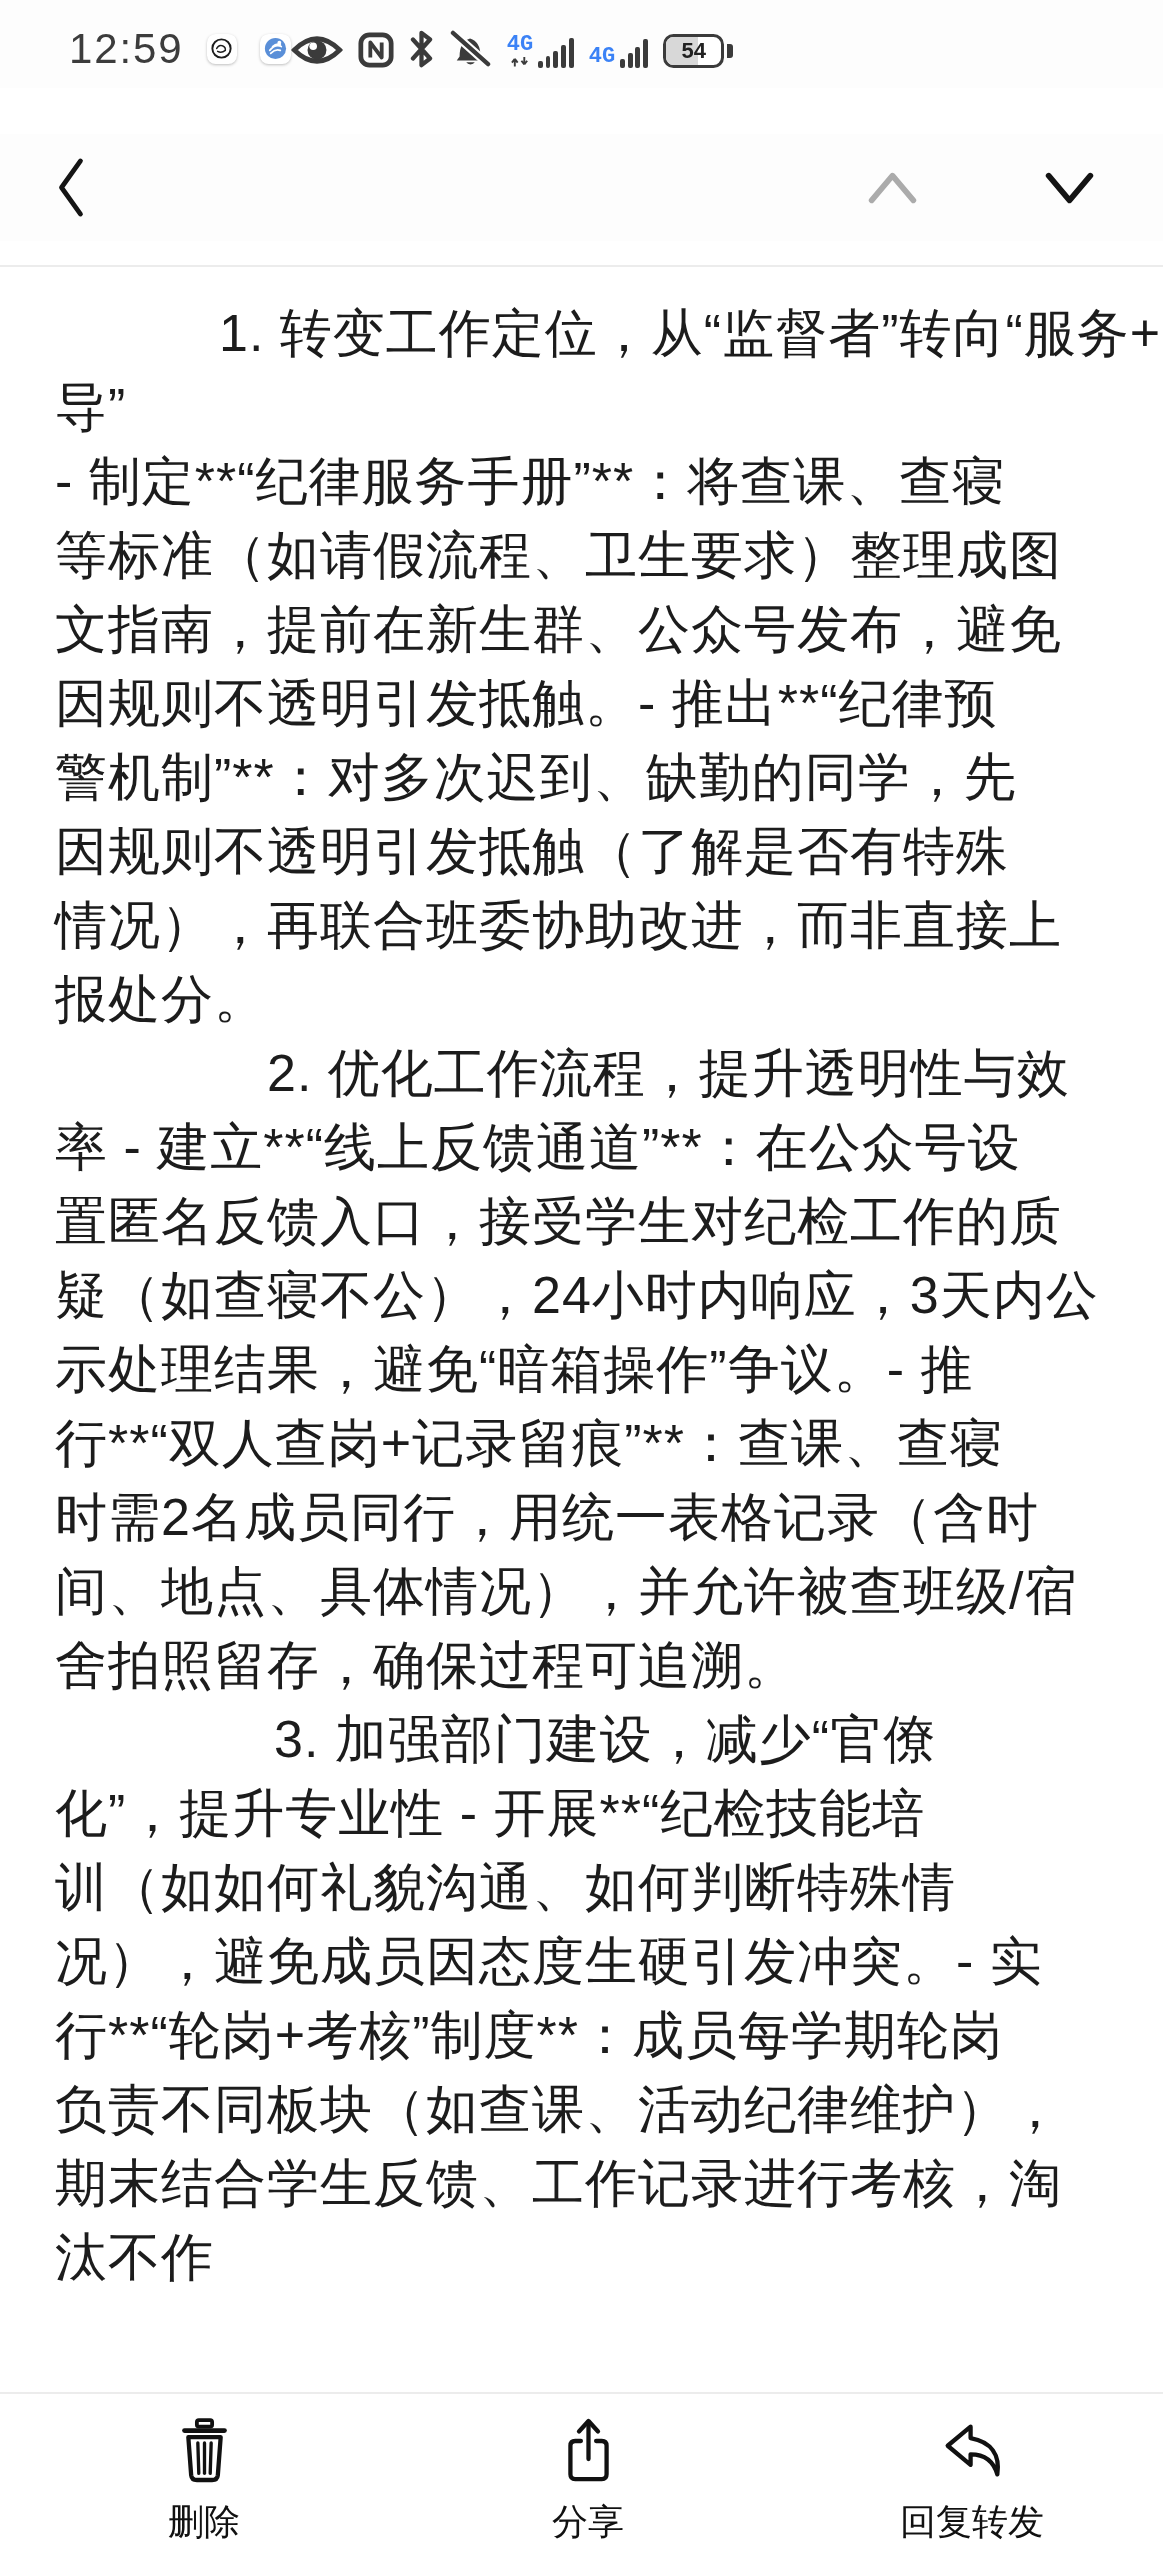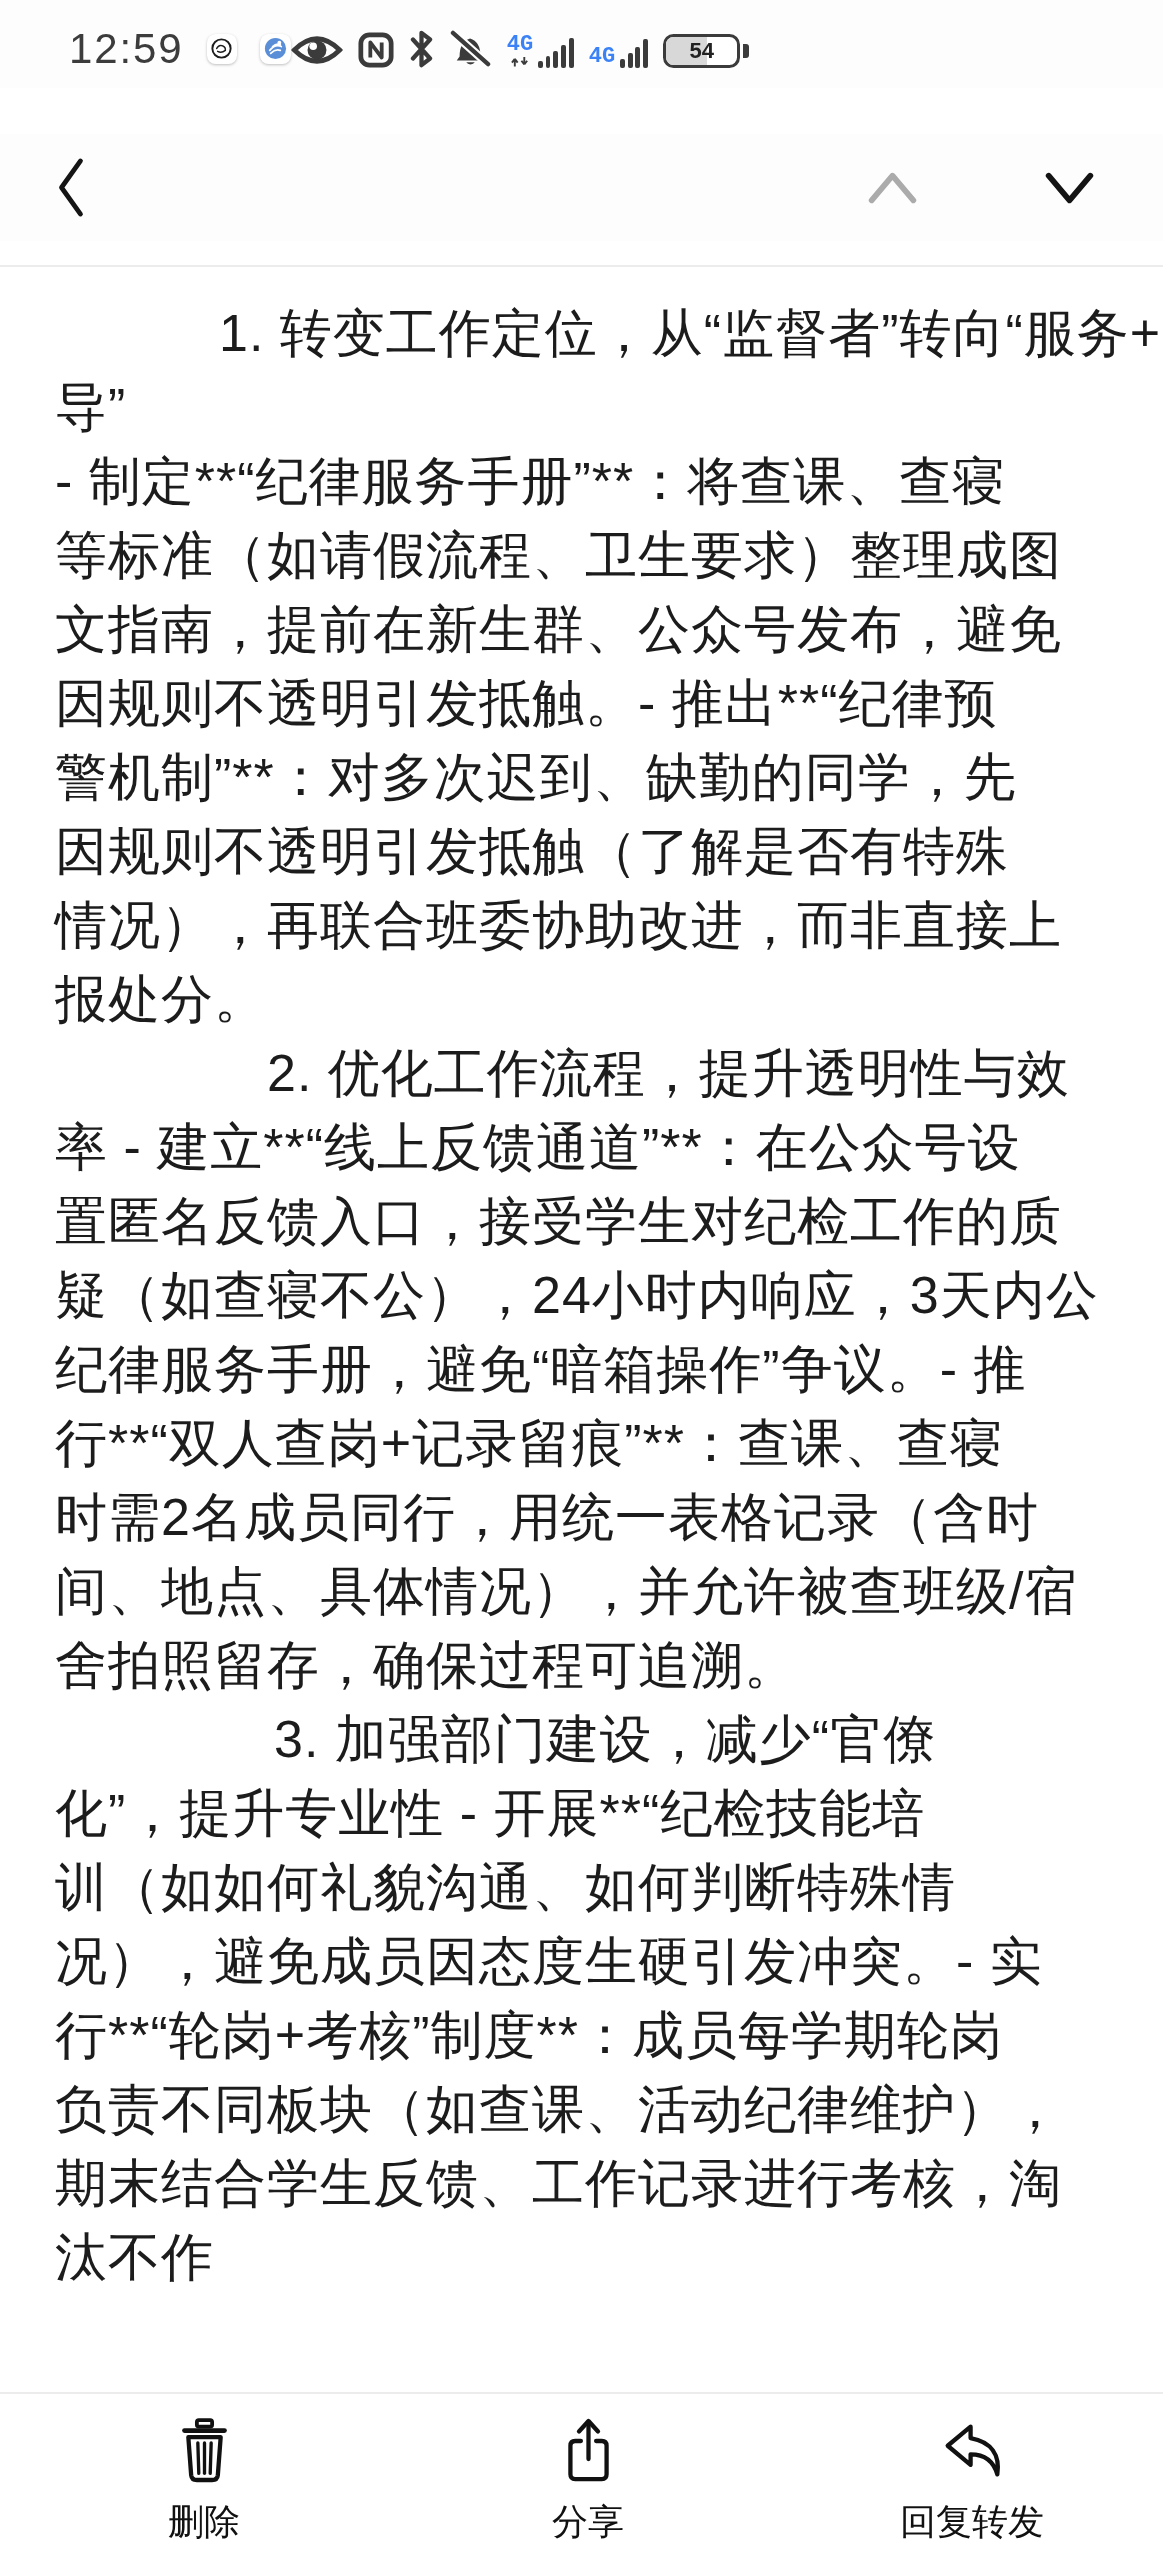--- a/index.html
+++ b/index.html
@@ -29,21 +29,21 @@
     display:flex; align-items:center; justify-content:center;
   }
   .sb-right { display:flex; align-items:flex-end; gap:15.3px; }
   .sb-right svg { display:block; }
   .sig-group { display:flex; align-items:flex-end; gap:4.8px; }
   .sig-col { display:flex; flex-direction:column; align-items:center; line-height:1; }
   .sig-4g { font-size:22px; font-weight:700; color:#3b82f6;font-family:Liberation Mono, monospace; }
   .bars { display:flex; align-items:flex-end; gap:2.9px; }
   .bar { width:4.8px; background:#3b3b3b; border-radius:1.9px; }
   .battery {
-    position:relative; width:77px; height:34px;
+    position:relative; width:61px; height:34px;
     border:3.8px solid #3b3b3b; border-radius:10.5px;
     display:flex; align-items:center; justify-content:center;
     overflow:hidden; background:#fff;
   }
   .battery .fill { position:absolute; left:0; top:0; bottom:0; width:58%; background:#d8d8d8; }
   .battery .pct { position:relative; font-size:22px; font-weight:600; color:#222; }
   .battery-nub { width:5.7px; height:14.3px; background:#3b3b3b; border-radius:0 2.9px 2.9px 0; margin-left:2.9px; align-self:center; }
 
   
   .navbar {
@@ -191,21 +191,21 @@
     <div class="tline">文指南，提前在新生群、公众号发布，避免</div>
     <div class="tline">因规则不透明引发抵触。- 推出**“纪律预</div>
     <div class="tline">警机制”**：对多次迟到、缺勤的同学，先</div>
     <div class="tline">因规则不透明引发抵触（了解是否有特殊</div>
     <div class="tline">情况），再联合班委协助改进，而非直接上</div>
     <div class="tline">报处分。</div>
     <div class="tline" style="padding-left: 212px;">2. 优化工作流程，提升透明性与效</div>
     <div class="tline">率 - 建立**“线上反馈通道”**：在公众号设</div>
     <div class="tline">置匿名反馈入口，接受学生对纪检工作的质</div>
     <div class="tline">疑（如查寝不公），24小时内响应，3天内公</div>
-    <div class="tline">纪律服务手册，避免“暗箱操作”争议。- 推</div>
+    <div class="tline">示处理结果，避免“暗箱操作”争议。- 推</div>
     <div class="tline">行**“双人查岗+记录留痕”**：查课、查寝</div>
     <div class="tline">时需2名成员同行，用统一表格记录（含时</div>
     <div class="tline">间、地点、具体情况），并允许被查班级/宿</div>
     <div class="tline">舍拍照留存，确保过程可追溯。</div>
     <div class="tline" style="padding-left: 219px;">3. 加强部门建设，减少“官僚</div>
     <div class="tline">化”，提升专业性 - 开展**“纪检技能培</div>
     <div class="tline">训（如如何礼貌沟通、如何判断特殊情</div>
     <div class="tline">况），避免成员因态度生硬引发冲突。- 实</div>
     <div class="tline">行**“轮岗+考核”制度**：成员每学期轮岗</div>
     <div class="tline">负责不同板块（如查课、活动纪律维护），</div>

